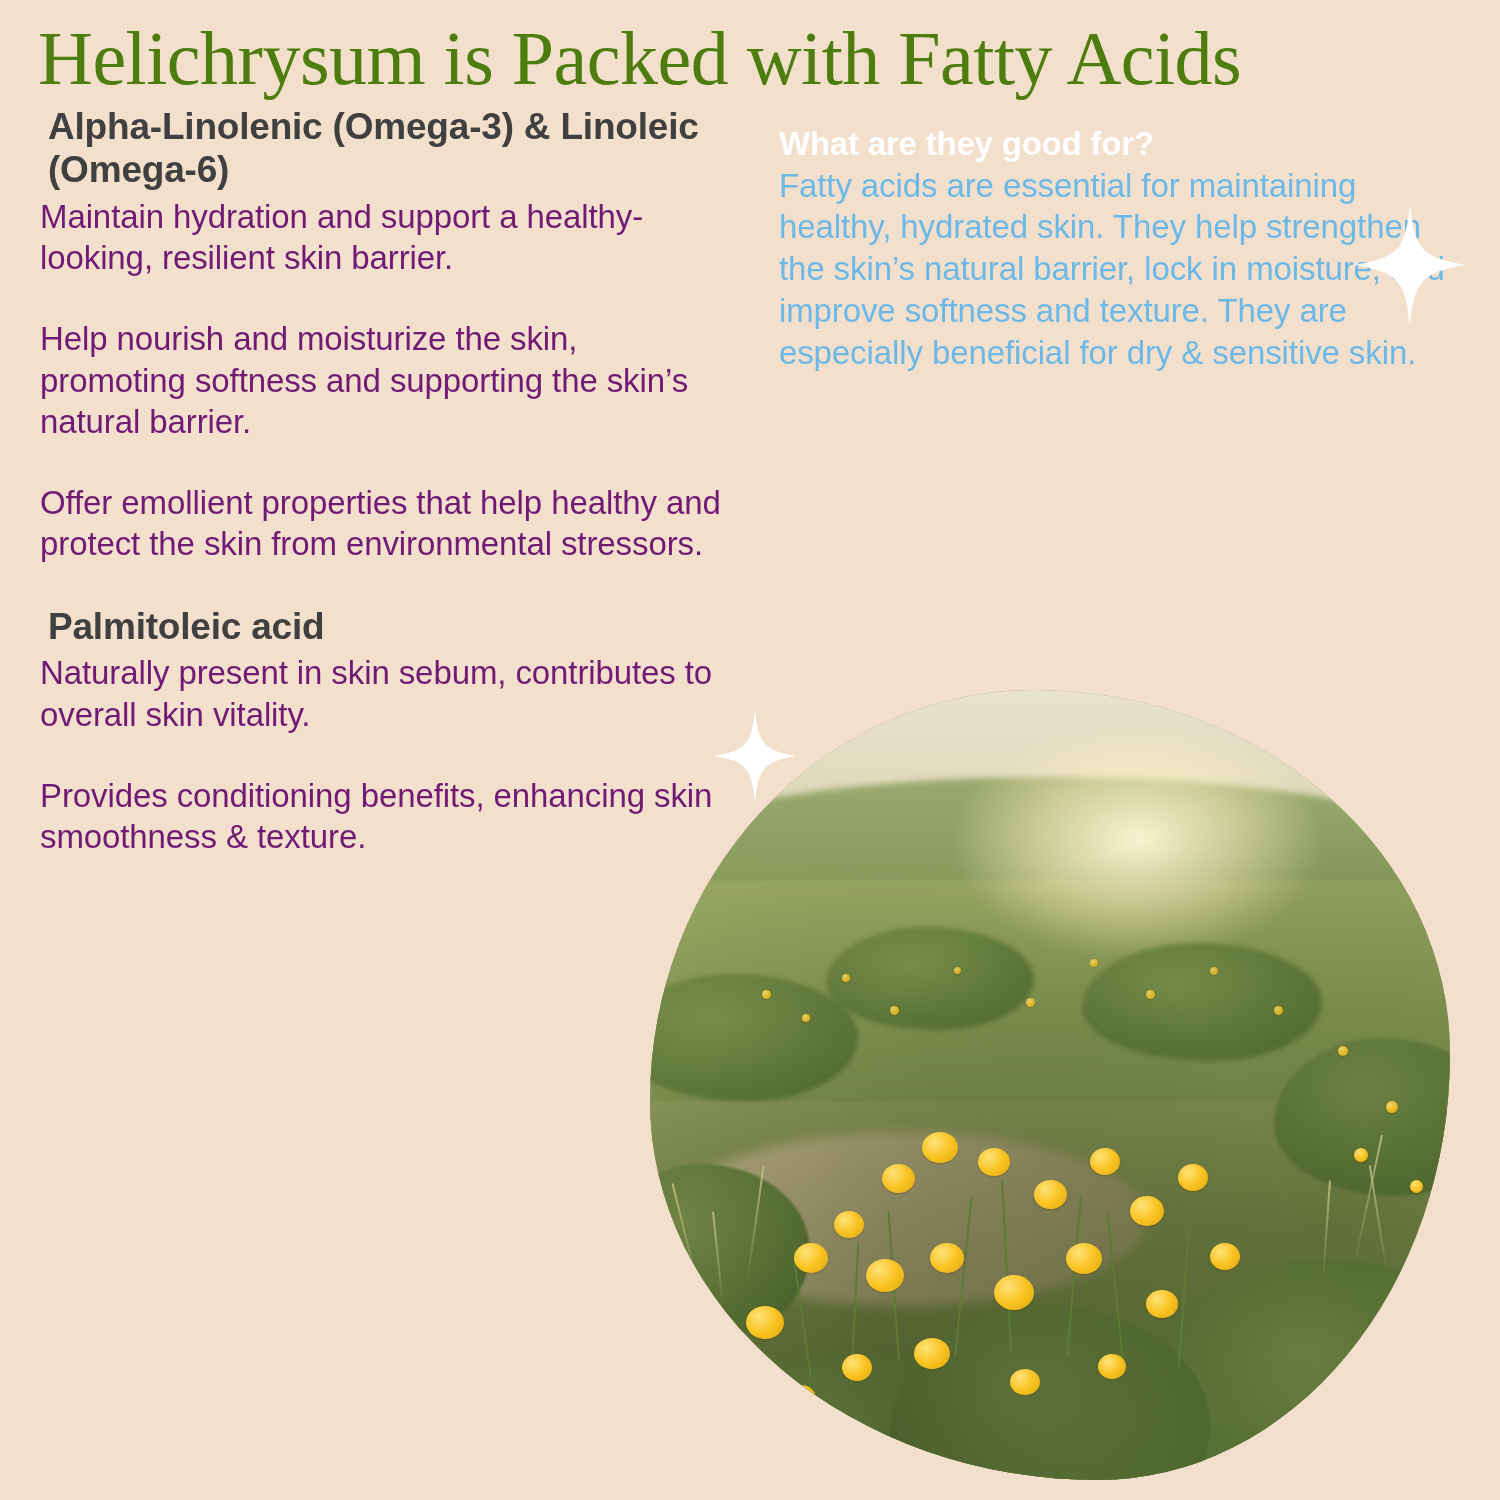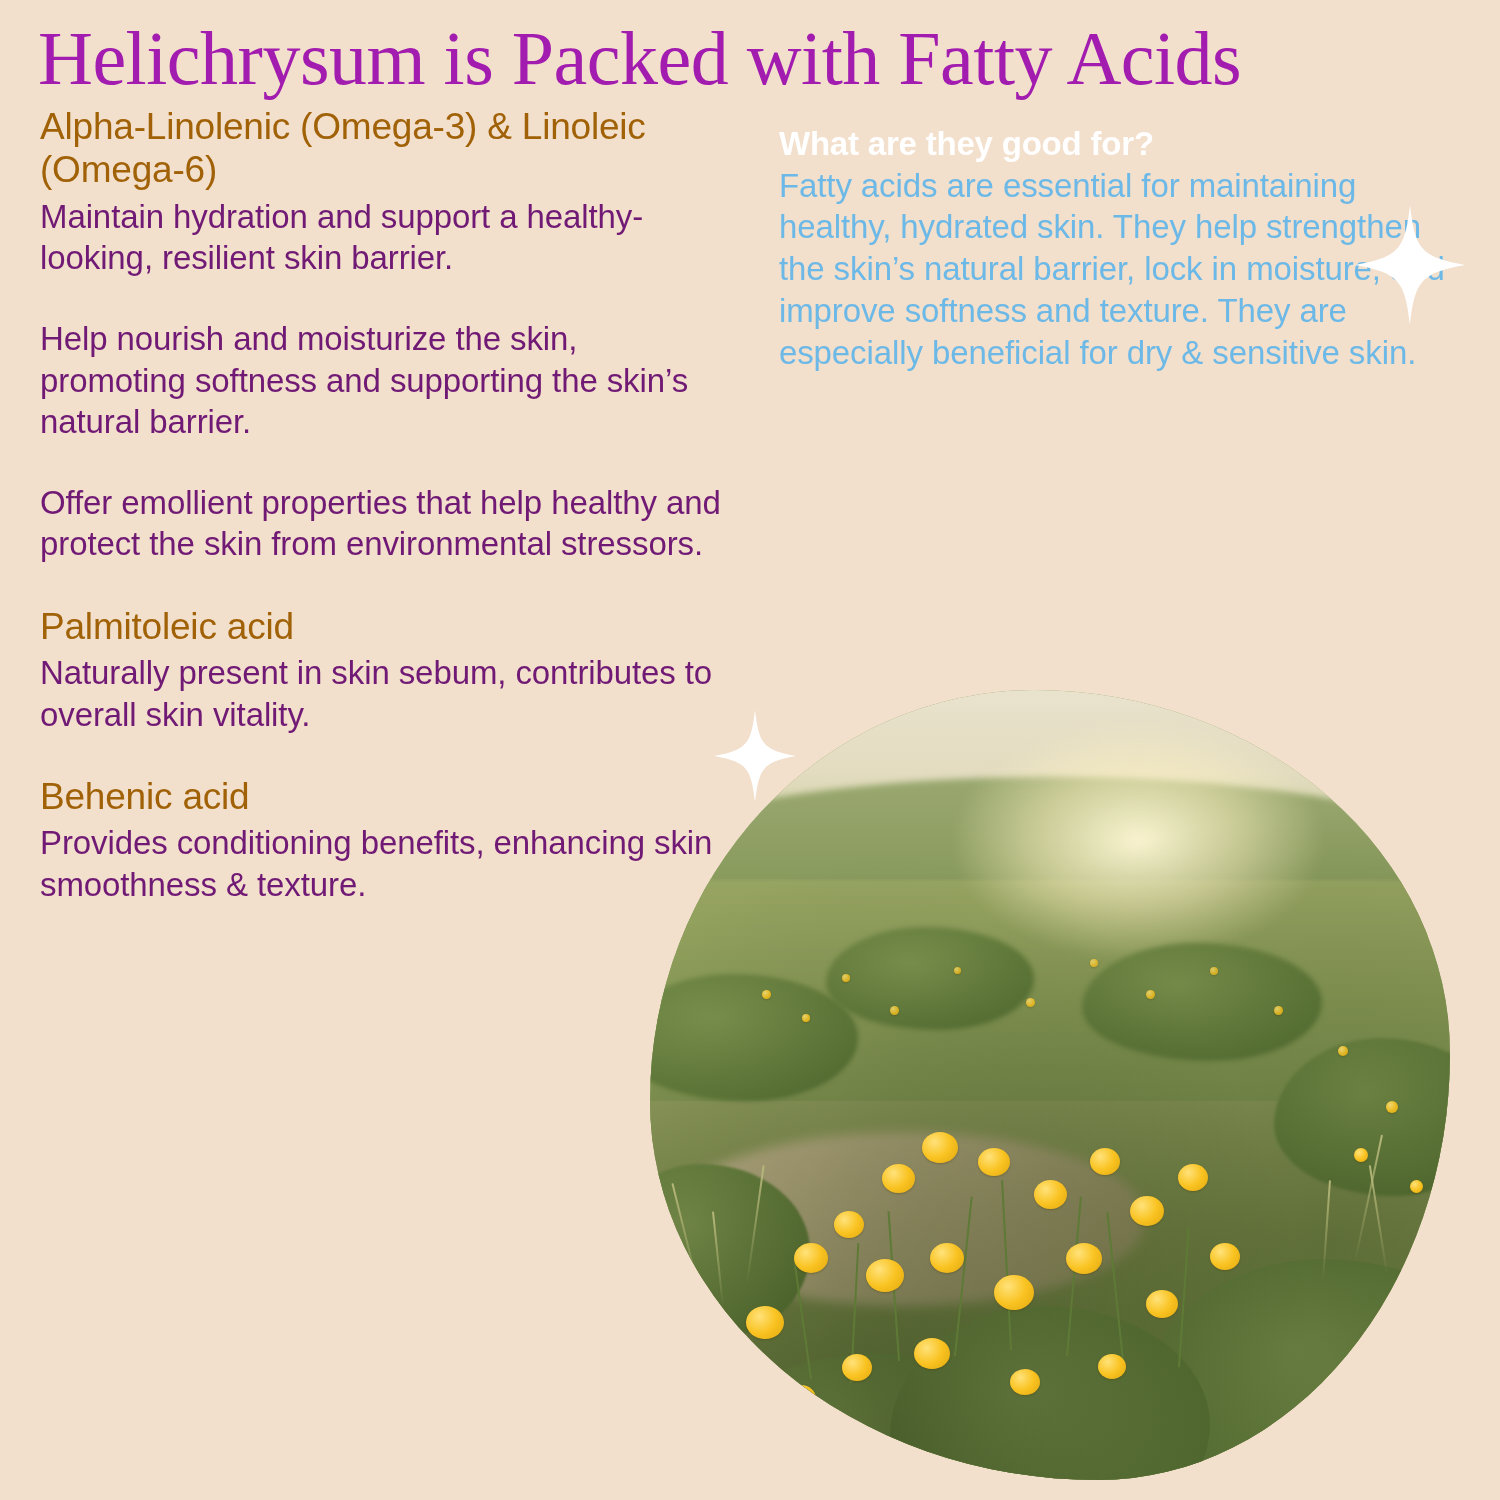--- a/index.html
+++ b/index.html
@@ -18,21 +18,21 @@
     position: relative;
     width: 1500px;
     height: 1500px;
     box-sizing: border-box;
     padding: 18px 40px 0 38px;
   }
 
   
   .title {
     font-family: "Liberation Serif", serif;
-    color: #a21caf;
+    color: #4d7c0f;
     font-size: 76px;
     line-height: 1.06;
     letter-spacing: -0.5px;
     font-weight: 400;
     margin: 0 0 6px 0;
     max-width: 1400px;
   }
 
   
   .columns {
@@ -52,25 +52,25 @@
   }
 
   
   .entry {
     margin-bottom: 40px;
   }
   .entry:last-child {
     margin-bottom: 0;
   }
   .entry-title {
-    color: #a16207;
+    color: #404040;
     font-size: 37px;
     line-height: 1.18;
-    font-weight: normal;
-    margin: 0 0 4px 0;
+    font-weight: bold;
+    margin: 0 0 4px 8px;
     letter-spacing: -0.2px;
   }
   .entry-desc {
     color: #701a75;
     font-size: 33px;
     line-height: 1.25;
     margin: 0;
     letter-spacing: -0.1px;
   }
 
@@ -219,21 +219,20 @@
       <div class="entry">
         <p class="entry-desc">Offer emollient properties that help healthy and protect the skin from environmental stressors.</p>
       </div>
 
       <div class="entry">
         <p class="entry-title">Palmitoleic acid</p>
         <p class="entry-desc">Naturally present in skin sebum, contributes to overall skin vitality.</p>
       </div>
 
       <div class="entry">
-        <p class="entry-title">Behenic acid</p>
         <p class="entry-desc">Provides conditioning benefits, enhancing skin smoothness &amp; texture.</p>
       </div>
 
     </div>
 
     <div class="col-right">
       <p class="right-head">What are they good for?</p>
       <p class="right-body">Fatty acids are essential for maintaining healthy, hydrated skin. They help strengthen the skin’s natural barrier, lock in moisture, and improve softness and texture. They are especially beneficial for dry &amp; sensitive skin.</p>
     </div>
 

